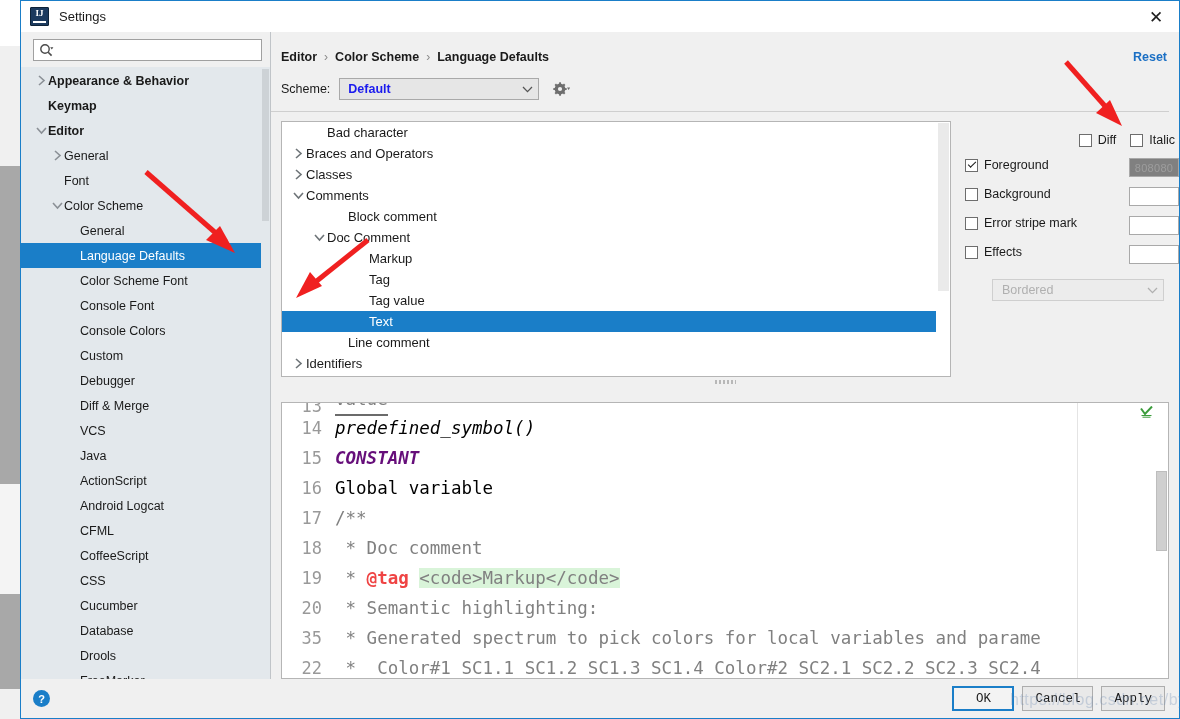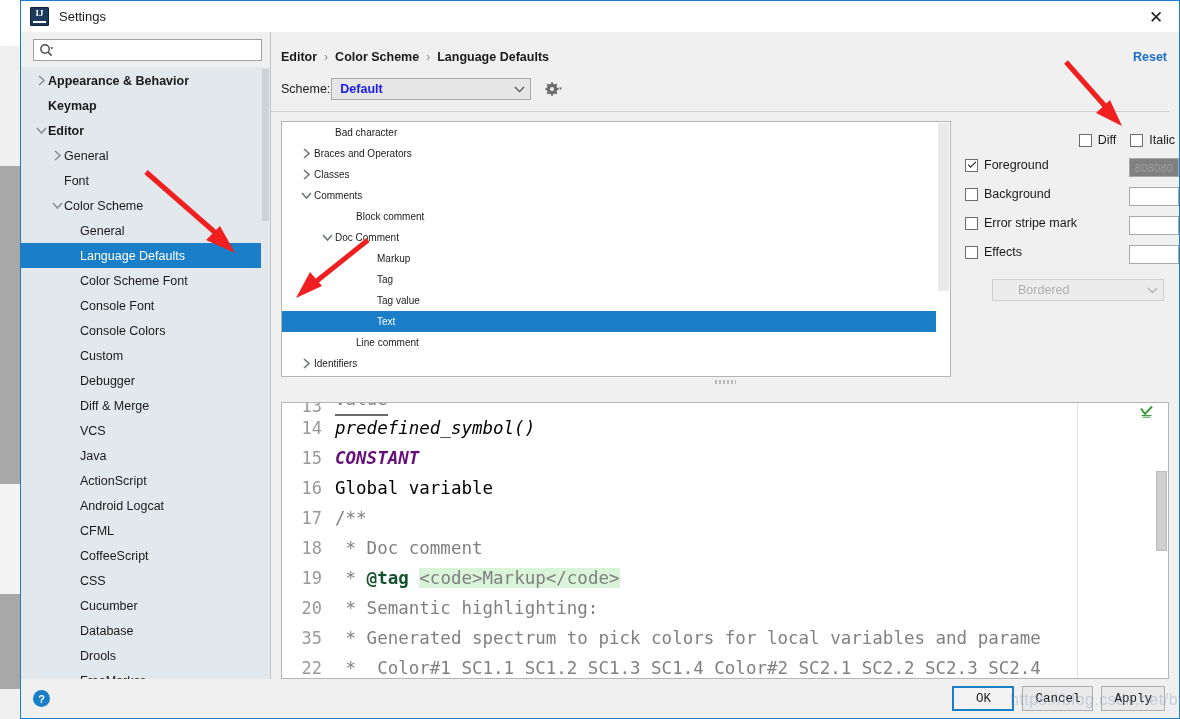--- a/index.html
+++ b/index.html
@@ -63,53 +63,53 @@
   .left-scroll .thumb{position:absolute;left:1px;width:7px;top:0;height:152px;background:#cdd2d6;}
 
   
   .right-pane{flex:1;display:flex;flex-direction:column;min-width:0;background:#f0f0f0;position:relative;}
   .crumb-row{height:30px;display:flex;align-items:center;padding:10px 12px 0 10px;box-sizing:content-box;}
   .crumb{font-weight:bold;font-size:12.5px;color:#1a1a1a;}
   .crumb-sep{margin:0 7px;color:#8a8a8a;font-size:12px;}
   .crumb-row .spacer{flex:1;}
   .reset-link{color:#1a6fc4;font-weight:bold;font-size:12.5px;cursor:pointer;}
   .scheme-row{height:28px;display:flex;align-items:center;padding:3px 0 0 10px;}
-  .scheme-lbl{font-size:12.5px;color:#1a1a1a;margin-right:1px;}
+  .scheme-lbl{font-size:12.5px;color:#1a1a1a;margin-right:9px;}
   .combo{width:200px;height:22px;background:#e6e6e6;border:1px solid #a9a9a9;display:flex;align-items:center;
      padding:0 0 0 8px;box-sizing:border-box;font-size:12.5px;font-weight:bold;color:#1a1aee;cursor:default;}
   .combo .cv{flex:1;}
   .combo .chev{width:22px;display:flex;align-items:center;justify-content:center;color:#555;}
   .gear-btn{margin-left:10px;width:24px;height:22px;display:flex;align-items:center;justify-content:center;
      cursor:default;}
   .sep-line{height:1px;background:#cfcfcf;margin:8px 10px 0 0;}
 
   
   .mid{display:flex;padding:9px 0 0 10px;height:265px;box-sizing:border-box;}
   .scheme-tree{flex:1;background:#ffffff;border:1px solid #b5b5b5;position:relative;overflow:hidden;
      min-width:0;}
-  .stnode{height:21px;display:flex;align-items:center;white-space:nowrap;font-size:10px;color:#1a1a1a;
-     cursor:default;padding-left:12px;}
+  .stnode{height:21px;display:flex;align-items:center;white-space:nowrap;font-size:13px;color:#1a1a1a;
+     cursor:default;padding-left:4px;}
   .stnode .sarrow{width:16px;flex:0 0 auto;display:flex;align-items:center;justify-content:center;color:#6e7478;}
   .stnode.sel{background:#1a7ec8;color:#fff;}
   .st-scroll{position:absolute;right:0;top:0;bottom:0;width:14px;background:#ffffff;}
   .st-scroll .strack{position:absolute;right:1px;top:1px;width:11px;height:168px;background:#eaeaea;}
   .attrs{width:228px;flex:0 0 228px;padding:12px 0 0 14px;box-sizing:border-box;}
   .boldital{display:flex;justify-content:flex-end;gap:14px;margin-bottom:11px;padding-right:4px;}
   .cbx{display:flex;align-items:center;gap:6px;font-size:12.5px;color:#1a1a1a;cursor:default;}
   .box{width:13px;height:13px;border:1px solid #6d6d6d;background:#fff;box-sizing:border-box;
      display:flex;align-items:center;justify-content:center;flex:0 0 auto;}
   .box.checked:after{content:"";width:7px;height:3px;border-left:1.6px solid #1a1a1a;
      border-bottom:1.6px solid #1a1a1a;transform:rotate(-45deg) translate(1px,-1px);}
   .arow{display:flex;align-items:flex-start;height:29px;}
   .arow .cbx{flex:1;}
   .swatch{width:50px;height:19px;border:1px solid #a9a9a9;box-sizing:border-box;background:#ffffff;}
   .swatch.fg{background:#808080;display:flex;align-items:center;justify-content:center;
      font-size:11px;color:#9d9d9d;font-family:"Liberation Sans",sans-serif;letter-spacing:0.3px;}
   .effects-combo{margin-top:5px;margin-left:27px;width:172px;height:22px;background:#ececec;
-     border:1px solid #cfcfcf;display:flex;align-items:center;padding-left:25px;box-sizing:border-box;
+     border:1px solid #cfcfcf;display:flex;align-items:center;padding-left:9px;box-sizing:border-box;
      font-size:12.5px;color:#b0b0b0;}
   .effects-combo .ec-v{flex:1;}
   .effects-combo .chev{width:22px;display:flex;align-items:center;justify-content:center;color:#b0b0b0;}
 
   
   .splitter{height:9px;margin:0 10px 0 10px;background:#f0f0f0;position:relative;}
   .splitter .grip{position:absolute;left:50%;top:3px;transform:translateX(-50%);
      width:22px;height:4px;opacity:.55;
      background-image:radial-gradient(#8a8a8a 45%, transparent 46%);
      background-size:4px 2px;}
@@ -119,21 +119,21 @@
      overflow:hidden;min-height:0;}
   .code{position:absolute;left:0;top:0;right:0;bottom:0;font-family:"DejaVu Sans Mono",monospace;
      font-size:17.5px;line-height:30px;}
   .cline{display:flex;height:30px;align-items:center;white-space:pre;}
   .gutter{width:47px;flex:0 0 auto;text-align:right;padding-right:7px;box-sizing:border-box;
      color:#999999;background:#ffffff;font-size:17px;}
   .ctext{flex:1;padding-left:6px;color:#000;}
   .cm{color:#808080;}
   .pre-sym{font-style:italic;color:#000;}
   .const{font-style:italic;font-weight:bold;color:#660e7a;}
-  .tagk{color:#14532d;font-weight:bold;}
+  .tagk{color:#ef4444;font-weight:bold;}
   .markup{background:#d9f4d9;color:#808080;}
   .ok-check{position:absolute;right:15px;top:3px;width:13px;height:13px;}
   .prev-scroll{position:absolute;right:1px;top:22px;width:11px;height:230px;}
   .prev-scroll .thumb{position:absolute;left:0;top:46px;width:11px;height:80px;background:#cfcfcf;
      border:1px solid #bdbdbd;box-sizing:border-box;}
   .vline{position:absolute;left:795px;top:0;bottom:0;width:1px;background:#e4e4e4;}
 
   
   .bottom{height:39px;flex:0 0 auto;display:flex;align-items:center;padding:0 14px 0 12px;
      background:#f0f0f0;position:relative;}

